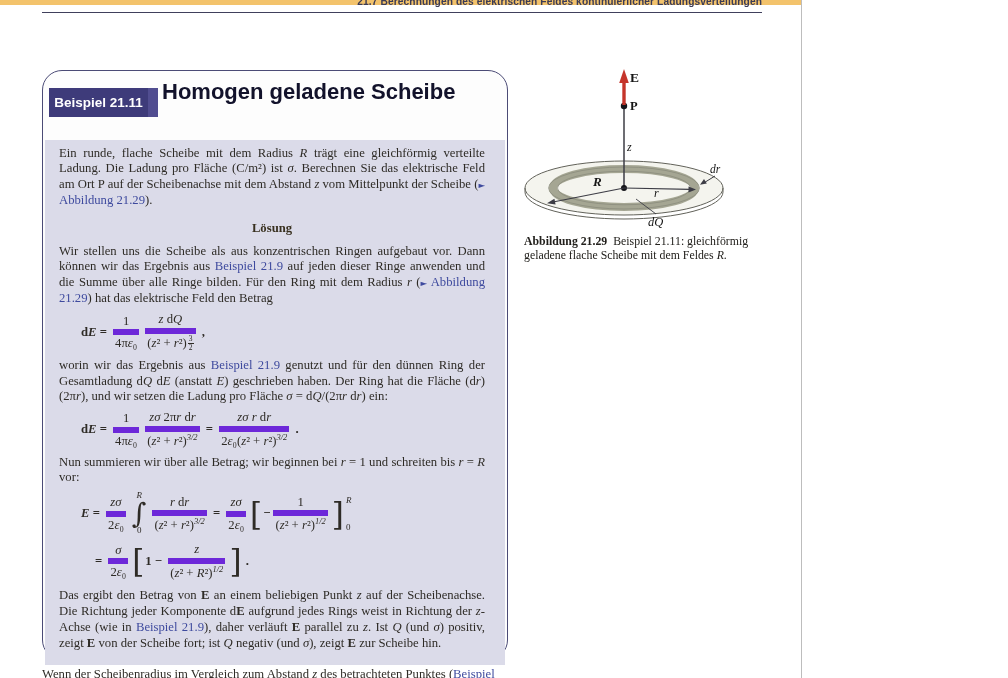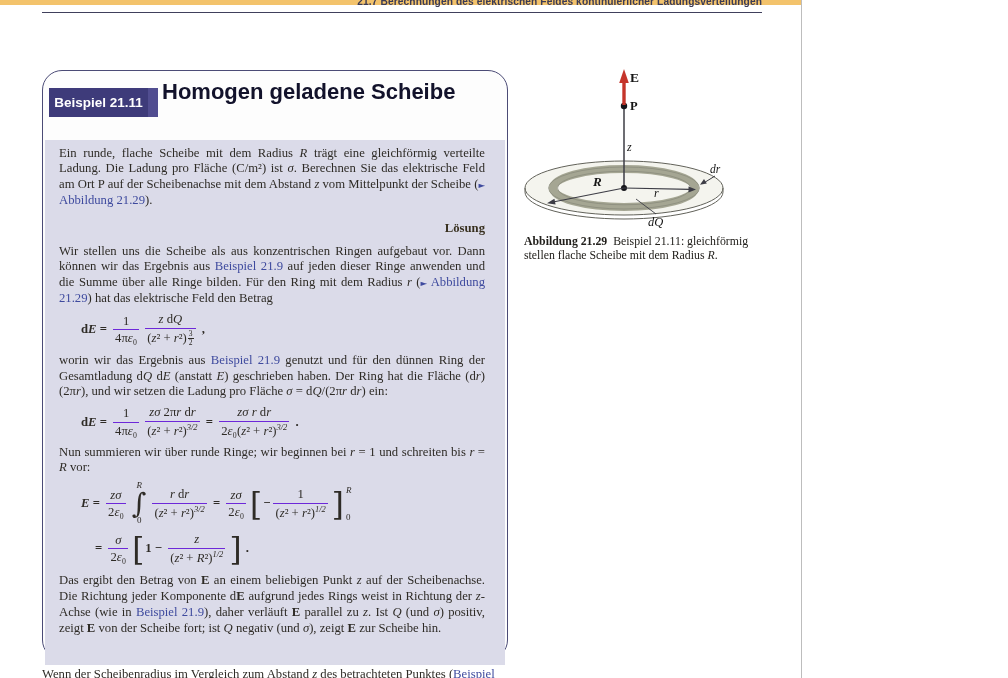--- a/index.html
+++ b/index.html
@@ -21,33 +21,33 @@
          font-family:"Liberation Sans",sans-serif;font-weight:bold;font-size:13.5px;
          display:flex;align-items:center;justify-content:center;}
   .badge2{position:absolute;left:105px;top:17px;width:10px;height:29px;background:#514d90;}
   .extitle{position:absolute;left:119px;top:8px;font-family:"Liberation Sans",sans-serif;
            font-weight:bold;font-size:22px;color:#12122b;}
   .exbody{position:absolute;left:2px;top:61px;width:460px;height:525px;background:#dbdbe9;
           padding:6px 20px 0 14px;box-sizing:border-box;overflow:hidden;margin-top:8px;}
 
   .exbody p{margin:0;font-size:12.7px;line-height:15.3px;text-align:justify;color:#2e2b26;}
   .exbody p.tight{line-height:16px;}
-  .sol{font-weight:bold;color:#38301f;margin:13px 0 8px;text-align:right;font-size:12.7px;line-height:15px;}
+  .sol{font-weight:bold;color:#38301f;margin:13px 0 8px;text-align:center;font-size:12.7px;line-height:15px;}
   .link{color:#3e4a9e;}
   .arr{font-family:"DejaVu Sans",sans-serif;font-size:8.5px;}
   .it{font-style:italic;}
   .b{font-weight:bold;}
 
   
   .eq{display:flex;align-items:center;font-size:12.7px;color:#2e2b26;padding-left:22px;margin:6px 0;}
   .eq.indent2{padding-left:36px;}
   .mrow{white-space:pre;font-weight:bold;}
   .frac{display:inline-flex;flex-direction:column;align-items:center;margin:0 3px;line-height:1.15;}
   .frac .num{padding:0 2px 1px;white-space:nowrap;}
-  .frac .den{border-top:1px solid #6d28d9;padding:1px 2px 0;white-space:nowrap;}
+  .frac .den{border-top:6px solid #6d28d9;padding:1px 2px 0;white-space:nowrap;}
   .exp{font-size:8.5px;vertical-align:super;font-style:italic;}
   .minifrac{display:inline-flex;flex-direction:column;align-items:center;font-size:7.5px;line-height:1.1;
             vertical-align:6px;margin-left:1px;}
   .minifrac .mfn{border-bottom:.8px solid #2e2b26;padding:0 1px;}
   .intgrl{display:inline-flex;flex-direction:column;align-items:center;margin:0 3px;font-size:9px;line-height:1.1;}
   .intgrl .ilim{font-style:italic;}
   .intgrl .sym{font-size:28px;line-height:25px;font-family:"DejaVu Serif","DejaVu Sans",serif;}
   .brk{font-size:31px;font-weight:300;line-height:30px;margin:0 1px;font-family:"DejaVu Serif",serif;}
   .limstack{display:inline-flex;flex-direction:column;justify-content:space-between;height:36px;
             font-size:9px;margin-left:1px;line-height:1;}
@@ -123,21 +123,21 @@
         <span class="mrow"><span> = </span></span>
         <span class="frac">
           <span class="num"><span class="it">z</span><span class="it">σ</span><span> </span><span class="it">r</span><span> d</span><span class="it">r</span></span>
           <span class="den">
             <span><span>2</span><span class="it">ε</span><span>₀(</span><span class="it">z</span><span>² + </span><span class="it">r</span><span>²)</span></span><span class="exp">3/2</span>
           </span>
         </span>
         <span class="mrow"><span> .</span></span>
       </div>
 
-      <p><span>Nun summieren wir über runde Ringe; wir beginnen bei </span><span class="it">r</span><span> = 1 und schreiten bis </span><span class="it">r</span><span> = </span><span class="it">R</span><span> vor:</span></p>
+      <p><span>Nun summieren wir über alle Betrag; wir beginnen bei </span><span class="it">r</span><span> = 1 und schreiten bis </span><span class="it">r</span><span> = </span><span class="it">R</span><span> vor:</span></p>
 
       <div class="eq">
         <span class="mrow"><span class="it">E</span><span> = </span></span>
         <span class="frac">
           <span class="num"><span class="it">z</span><span class="it">σ</span></span>
           <span class="den"><span>2</span><span class="it">ε</span><span>₀</span></span>
         </span>
         <span class="intgrl">
           <span class="ilim">R</span>
           <span class="sym">∫</span>
@@ -223,17 +223,17 @@
 
     <text x="110" y="26" font-size="13.5" font-weight="bold">E</text>
     <text x="110" y="54" font-size="12.5" font-weight="bold">P</text>
     <text x="107" y="95" font-size="12" font-style="italic">z</text>
     <text x="73" y="130" font-size="13" font-weight="bold" font-style="italic">R</text>
     <text x="134" y="141" font-size="12" font-style="italic">r</text>
     <text x="190" y="117" font-size="11.5" font-style="italic">dr</text>
     <text x="128" y="170" font-size="12.5" font-style="italic">dQ</text>
   </svg>
 
-  <div class="figcap"><span class="b">Abbildung 21.29</span><span> Beispiel 21.11: gleichförmig stellen flache Scheibe mit dem Radius </span><span class="it">R</span><span>.</span></div>
+  <div class="figcap"><span class="b">Abbildung 21.29</span><span> Beispiel 21.11: gleichförmig geladene flache Scheibe mit dem Feldes </span><span class="it">R</span><span>.</span></div>
 
   <div class="afterline"><span>Wenn der Scheibenradius im Vergleich zum Abstand </span><span class="it">z</span><span> des betrachteten Punktes (</span><span class="link">Beispiel 21.11</span></div>
 
 </div>
 
 </body></html>

